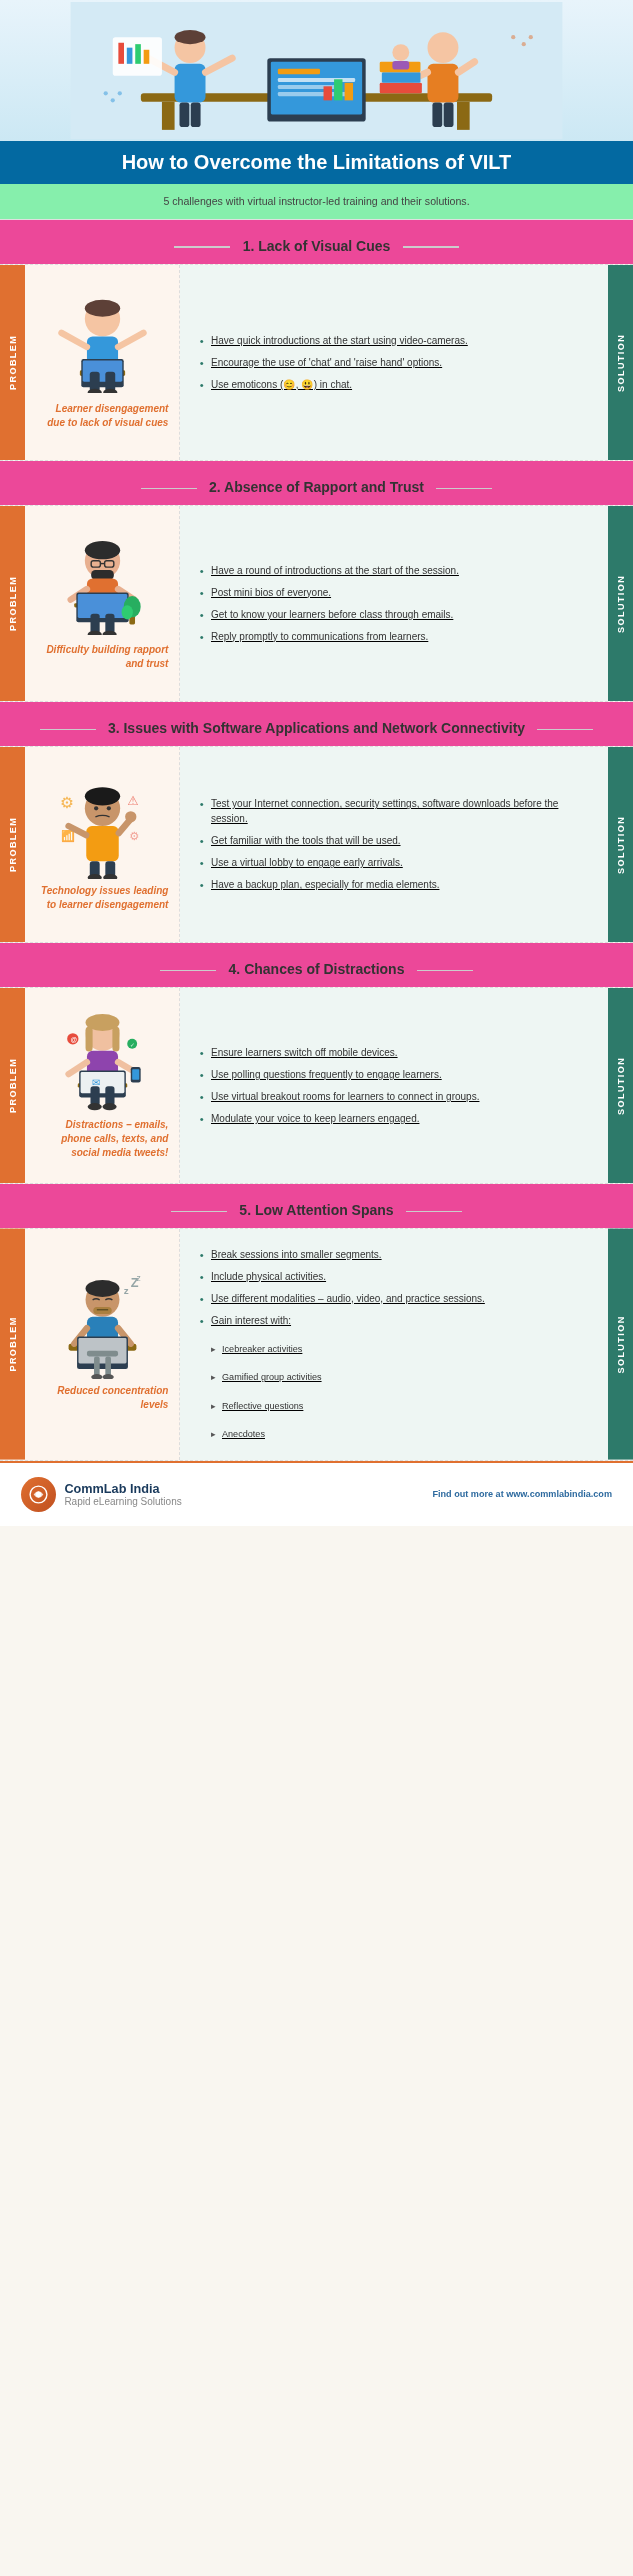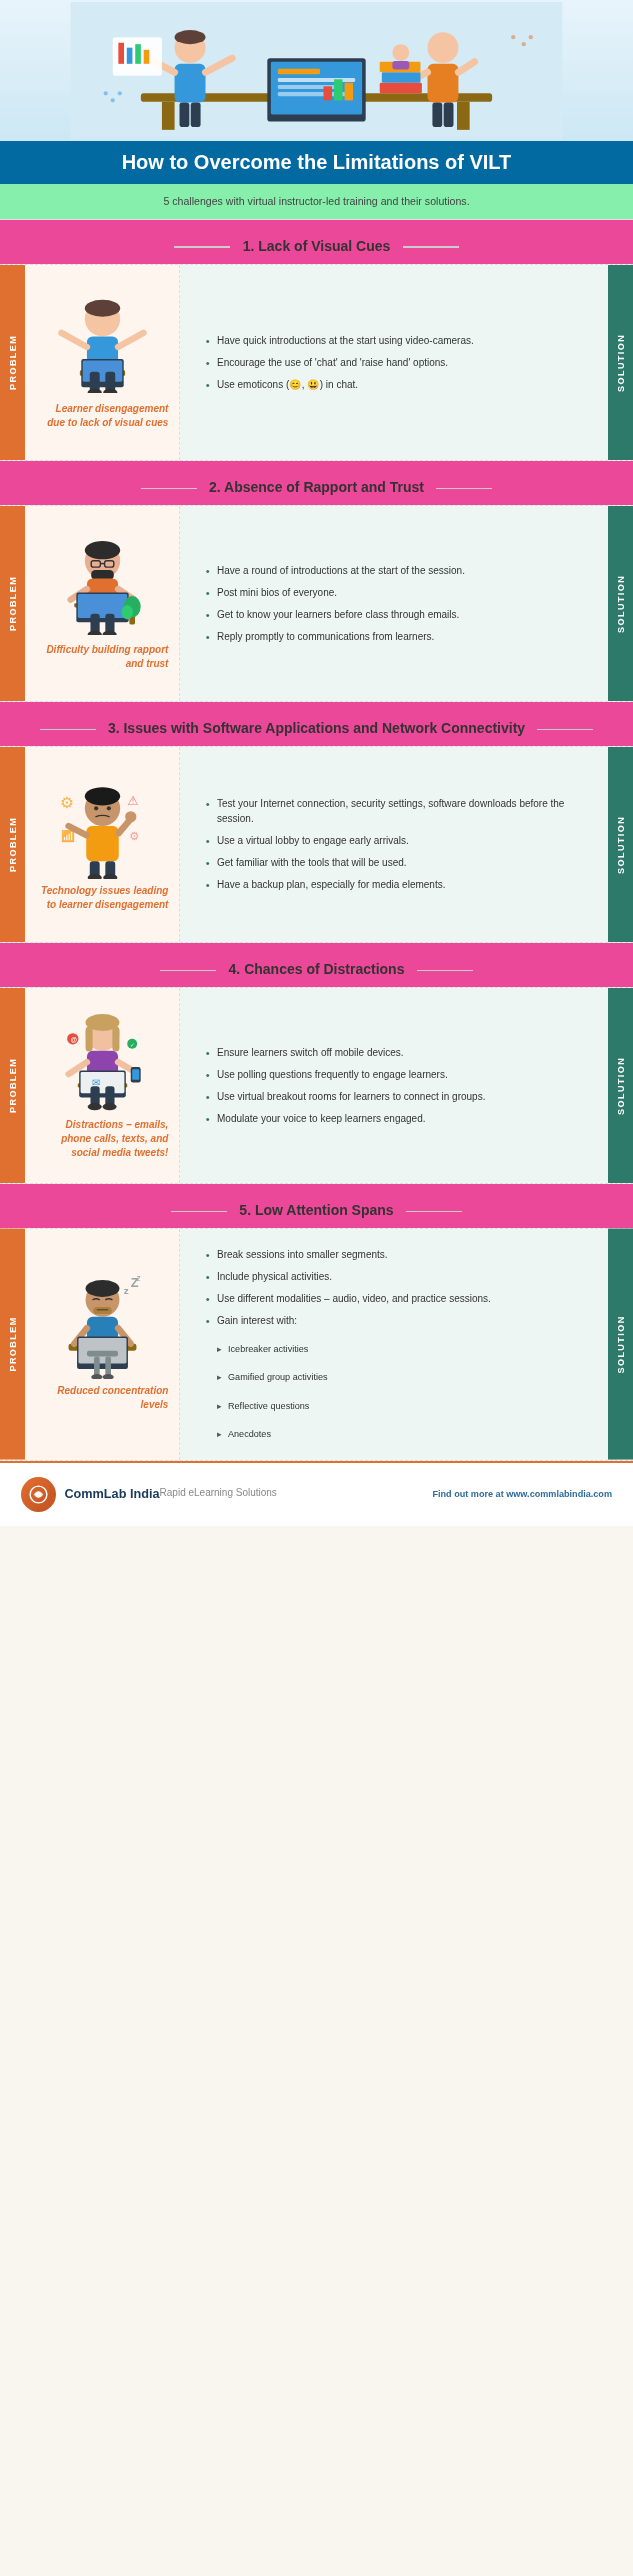--- a/index.html
+++ b/index.html
@@ -105,23 +105,24 @@
       font-style: italic;
       color: #e07030;
       font-size: 10px;
       font-weight: 600;
       line-height: 1.4;
     }
 
     .solution-content {
       flex: 1;
       background: #eef6f3;
-      padding: 14px 23px;
-      display: flex;
-      align-items: center;
+      padding: 14px 17px;
+      display: flex;
+      align-items: center;
+      text-decoration: underline;
     }
     .solution-content ul {
       list-style: none;
       padding: 0;
     }
     .solution-content ul li {
       padding: 3.5px 0 3.5px 14px;
       position: relative;
       font-size: 10px;
       color: #333;
@@ -167,21 +168,21 @@
       border-radius: 50%;
       display: flex;
       align-items: center;
       justify-content: center;
       color: #fff;
       font-size: 15.5px;
       font-weight: 900;
     }
     .footer-logo-text {
       display: flex;
-      flex-direction: row;
+      flex-direction: column;
     }
     .footer-logo-text .company {
       font-size: 12.7px;
       font-weight: 700;
       color: #1a3a5c;
     }
     .footer-logo-text .tagline {
       font-size: 10px;
       color: #888;
     }
@@ -425,22 +426,22 @@
         <rect x="74" y="125" width="14" height="22" rx="4" fill="#2c3e50"></rect>
         <ellipse cx="59" cy="148" rx="10" ry="5" fill="#333"></ellipse>
         <ellipse cx="81" cy="148" rx="10" ry="5" fill="#333"></ellipse>
       </svg>
     </div>
     <div class="problem-caption">Technology issues leading to learner disengagement</div>
   </div>
   <div class="solution-content">
     <ul>
       <li>Test your Internet connection, security settings, software downloads before the session.</li>
+      <li>Get familiar with the tools that will be used.</li>
       <li>Use a virtual lobby to engage early arrivals.</li>
-      <li>Get familiar with the tools that will be used.</li>
       <li>Have a backup plan, especially for media elements.</li>
     </ul>
   </div>
   <div class="side-label solution-label">
     <span>SOLUTION</span>
   </div>
 </div>
 
 <div class="section-gap">
   <div class="section-header">

